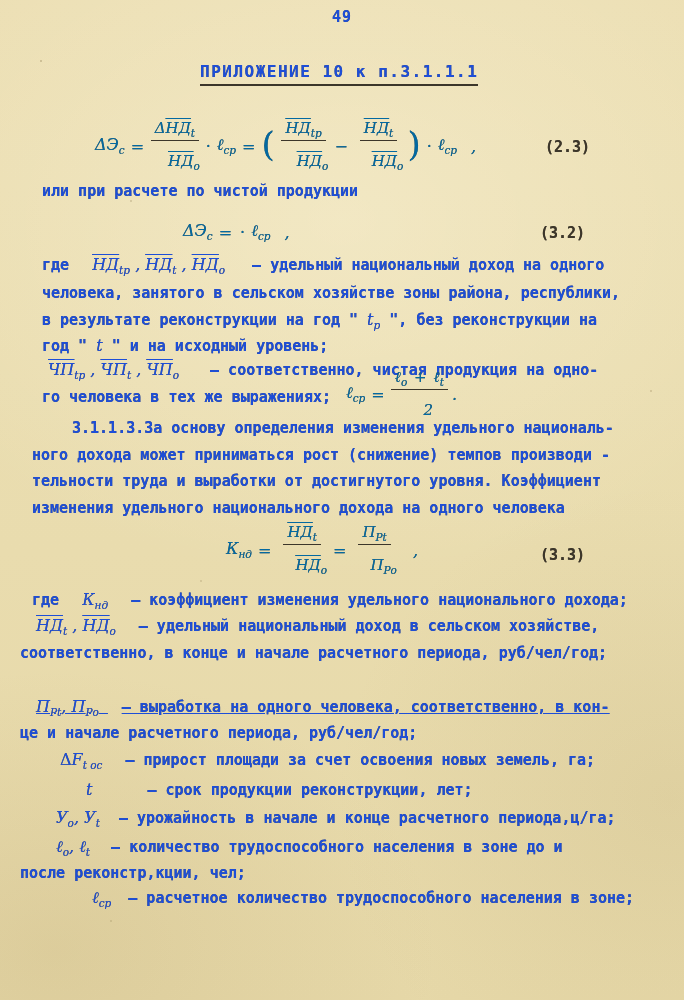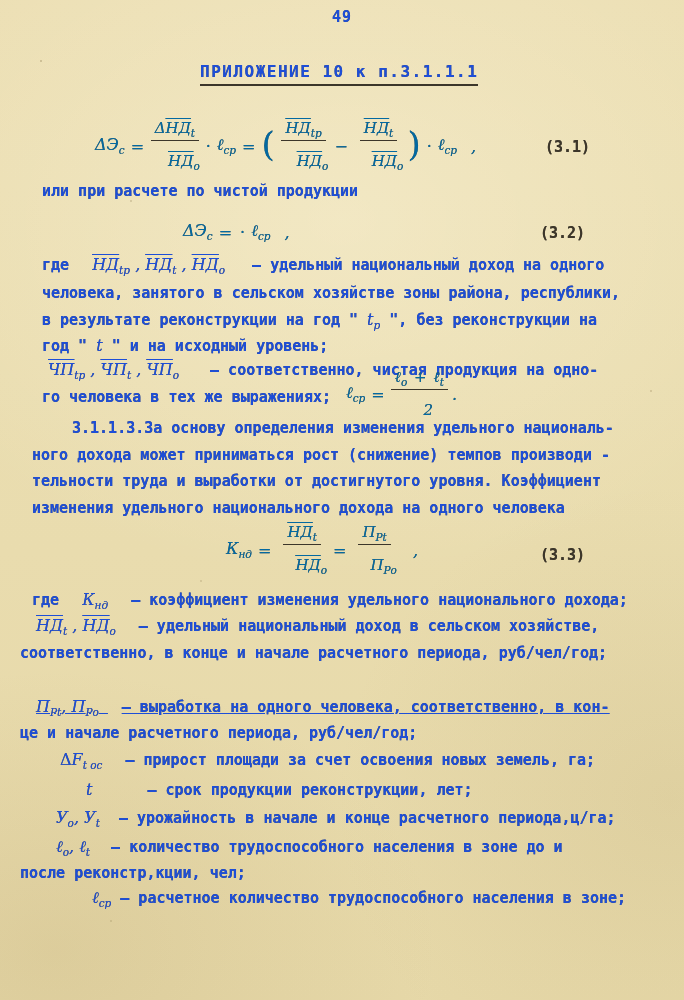--- a/index.html
+++ b/index.html
@@ -82,21 +82,21 @@
   <span class="op">−</span>
   <span class="frac">
     <span class="num"><span class="ol">НД</span><sub>t</sub></span>
     <span class="den"><span class="ol">НД</span><sub>о</sub></span>
   </span>
   <span class="paren">)</span>
   <span class="op">·</span>
   <span><span>ℓ</span><sub>ср</sub></span>
   <span style="margin-left:10px">,</span>
 </div>
-<div class="eqlabel" style="left:545px;top:138px;">(3.1)</div>
+<div class="eqlabel" style="left:545px;top:138px;">(2.3)</div>
 
 <div class="line" style="left:42px;top:182px;">или при расчете по чистой продукции</div>
 
 <div class="fx" style="left:183px;top:206px;height:52px;">
   <span><span>Δ</span><span>Э</span><sub>с</sub></span>
   <span class="op">=</span>
   <span class="op">·</span>
   <span><span>ℓ</span><sub>ср</sub></span>
   <span style="margin-left:10px">,</span>
 </div>
@@ -186,14 +186,14 @@
 </div>
 
 <div class="line" style="left:56px;top:837px;">
   <span class="sg"><span>ℓ</span><sub>о</sub><span>, </span><span>ℓ</span><sub>t</sub></span>
   <span style="margin-left:12px">— количество трудоспособного населения в зоне до  и</span>
 </div>
 <div class="line" style="left:20px;top:864px;">после реконстр,кции, чел;</div>
 
 <div class="line" style="left:92px;top:888px;">
   <span class="sg"><span>ℓ</span><sub>ср</sub></span>
-  <span style="">— расчетное количество трудоспособного населения в зоне;</span>
+  <span style="margin-left:8px">— расчетное количество трудоспособного населения в зоне;</span>
 </div>
 
 </body></html>

